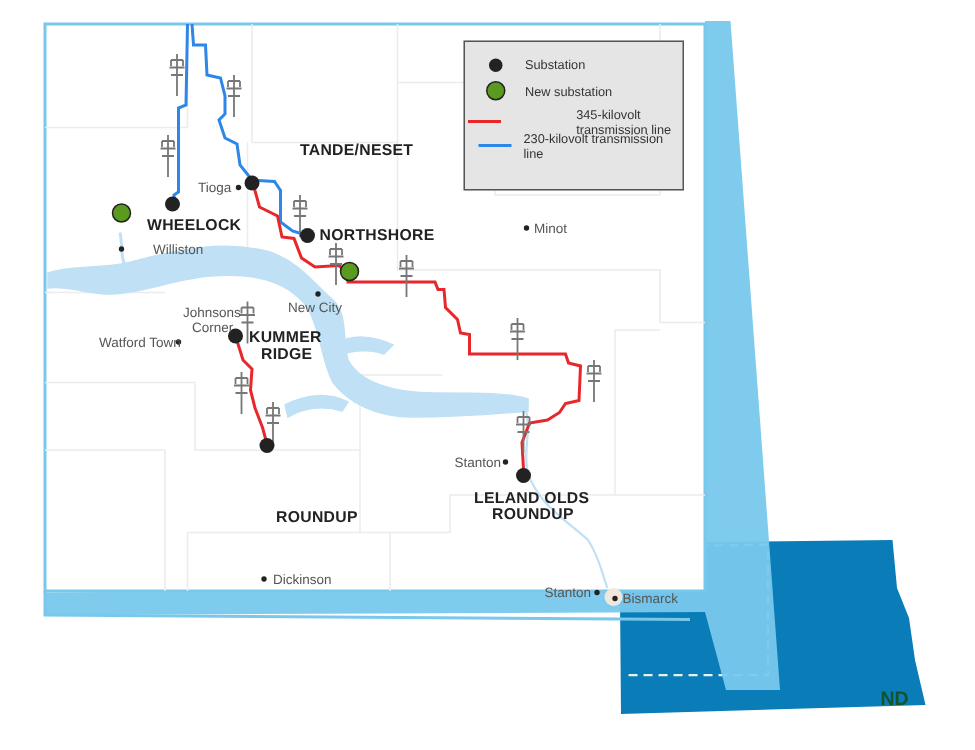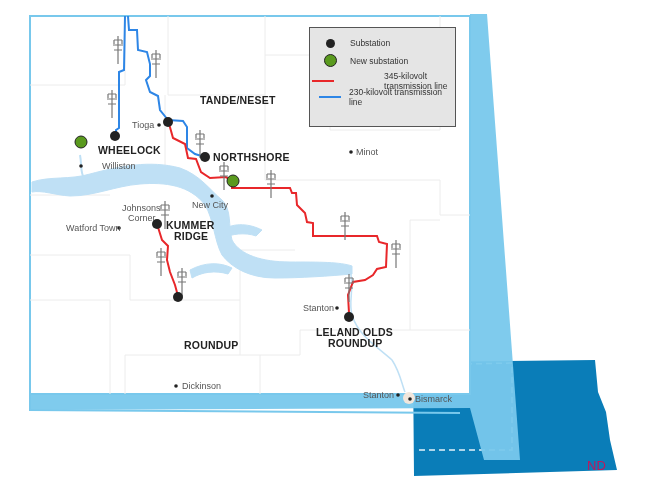--- a/index.html
+++ b/index.html
@@ -9,21 +9,21 @@
   .sub-lbl { font-weight: bold; font-size: 10.5px; color: #222; letter-spacing: 0.2px; }
   .city-lbl { font-size: 9px; color: #555; }
   .legend { position: absolute; left: 309px; top: 27px; width: 147px; height: 100px; border: 1.5px solid #555; background: #e5e5e5; box-sizing: border-box; }
   .legend-row { position: absolute; left: 0; display: flex; align-items: center; font-size: 8.5px; color: #333; }
   .legend-sym { width: 40px; display: flex; justify-content: center; align-items: center; }
   .dot-black { width: 9px; height: 9px; border-radius: 50%; background: #222; }
   .dot-green { width: 11px; height: 11px; border-radius: 50%; background: #5a9a1e; border: 1px solid #222; }
   .line-red { width: 22px; height: 2px; background: #e8272a; }
   .line-blue { width: 22px; height: 2px; background: #2e86e6; }
   .legend-note { position: absolute; left: 0; width: 100%; text-align: center; color: #e8272a; font-weight: bold; font-size: 8px; line-height: 1.25; }
-  .nd-lbl { position: absolute; left: 587px; top: 458px; color: #be185d; font-weight: normal; font-size: 13px; }
+  .nd-lbl { position: absolute; left: 587px; top: 458px; color: #14532d; font-weight: bold; font-size: 13px; }
 </style>
 </head>
 <body>
 
 <svg id="map-svg" viewBox="0 0 650 500" xmlns="http://www.w3.org/2000/svg">
 
   <path d="M413,362 L595,360 L598,392 L606,412 L610,440 L617,470 L414,476 Z" fill="#0a7db8"></path>
   <path d="M416,365 L512,363 L512,450 L416,450" fill="none" stroke="#e6f2fa" stroke-width="1.5" stroke-dasharray="6,4"></path>
 
   <path d="M30,410 L470,408 L484,460 L520,460 L487,14 L470,14 L470,392 L30,395 Z" fill="#78c8ec" opacity="0.95"></path>

